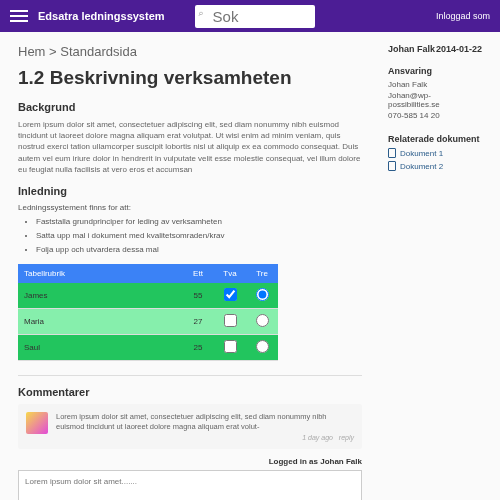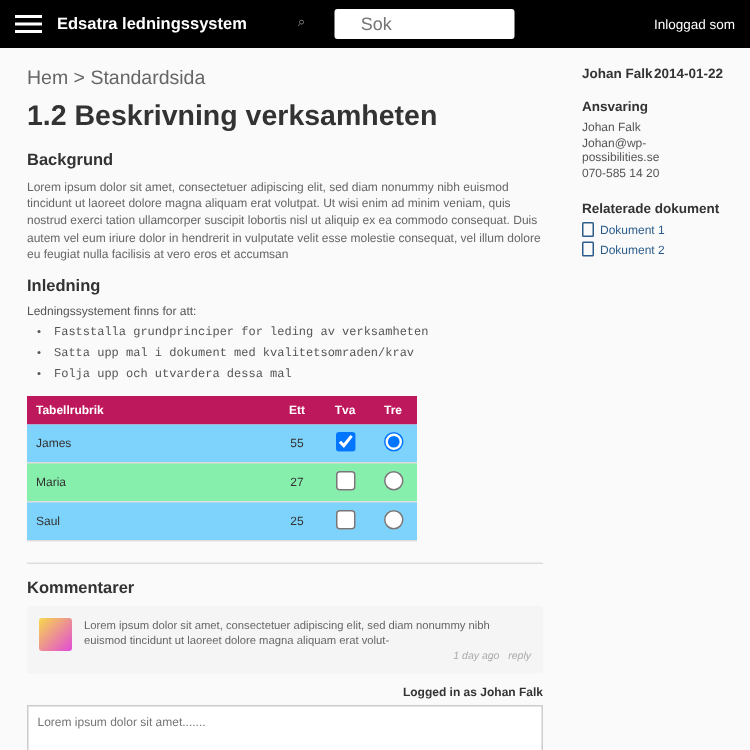--- a/index.html
+++ b/index.html
@@ -1,38 +1,38 @@
 <!DOCTYPE html>
 <html><head>
 <meta charset="utf-8">
 <style>
 * { margin: 0; padding: 0; box-sizing: border-box; }
 body { font-family: Arial, sans-serif; font-size: 10px; color: #333; background: #fafafa; }
-.header { background: #000000; color: #fff; display: flex; align-items: center; padding: 6px 10px; height: 32px; }
+.header { background: #4c1d95; color: #fff; display: flex; align-items: center; padding: 6px 10px; height: 32px; }
 .menu-icon { width: 18px; margin-right: 10px; cursor: pointer; }
 .menu-icon span { display: block; height: 2px; background: #fff; margin: 3px 0; }
 .brand { font-size: 11px; font-weight: bold; flex: 0 0 auto; margin-right: 30px; }
 .search-wrap { position: relative; width: 120px; }
-.search-wrap input { width: 100%; padding: 3px 4px 3px 18px; border: none; border-radius: 2px; font-size: 12px; margin-left: 28px; }
+.search-wrap input { width: 100%; padding: 3px 4px 3px 18px; border: none; border-radius: 2px; font-size: 15px; }
 .search-wrap .sicon { position: absolute; left: 4px; top: 3px; font-size: 9px; color: #888; }
 .login-status { margin-left: auto; font-size: 9px; }
 .layout { display: flex; }
 .main { flex: 1; padding: 12px 18px; max-width: 380px; }
 .sidebar { width: 110px; padding: 12px 8px; font-size: 9px; }
 .breadcrumb { font-size: 13px; color: #666; margin-bottom: 8px; }
 h1 { font-size: 19px; font-weight: bold; margin-bottom: 12px; }
 h2 { font-size: 11px; font-weight: bold; margin: 10px 0 6px; }
 .body-text { font-size: 8px; color: #666; line-height: 1.4; margin-bottom: 8px; }
 .lead { font-size: 8px; color: #555; margin-bottom: 4px; }
 ul.bullets { list-style: disc; margin-left: 18px; }
-ul.bullets li { font-size: 8px; color: #555; margin: 5px 0; font-family: Liberation Mono, monospace; }
+ul.bullets li { font-size: 8px; color: #555; margin: 5px 0; }
 table { border-collapse: collapse; width: 260px; margin-top: 10px; font-size: 8px; }
-th { background: #be185d; color: #fff; padding: 5px 6px; text-align: left; font-weight: bold; }
+th { background: #3b82f6; color: #fff; padding: 5px 6px; text-align: left; font-weight: normal; }
 th.c, td.c { text-align: center; width: 32px; }
-td { padding: 5px 6px; border-bottom: 1px solid #ddd; background: #7dd3fc; }
+td { padding: 5px 6px; border-bottom: 1px solid #ddd; background: #22c55e; }
 tr.sel td { background: #86efac; }
 hr.sep { border: none; border-top: 1px solid #ddd; margin: 14px 0 10px; }
 .comment { display: flex; gap: 8px; background: #f5f5f5; padding: 8px; border-radius: 2px; }
 .avatar { width: 22px; height: 22px; background: linear-gradient(135deg,#f7d94c,#e24ad8); border-radius: 2px; flex-shrink: 0; }
 .comment-body { font-size: 7.5px; color: #666; line-height: 1.3; }
 .comment-meta { font-size: 7px; color: #aaa; text-align: right; margin-top: 3px; font-style: italic; }
 .logged-as { font-size: 8px; font-weight: bold; text-align: right; margin: 8px 0 4px; }
 .comment-box { border: 1px solid #ccc; padding: 6px; background: #fff; }
 .comment-box textarea { width: 100%; border: none; resize: none; font-size: 8px; color: #888; font-family: inherit; height: 26px; }
 .side-meta { display: flex; justify-content: space-between; font-weight: bold; margin-bottom: 12px; }

